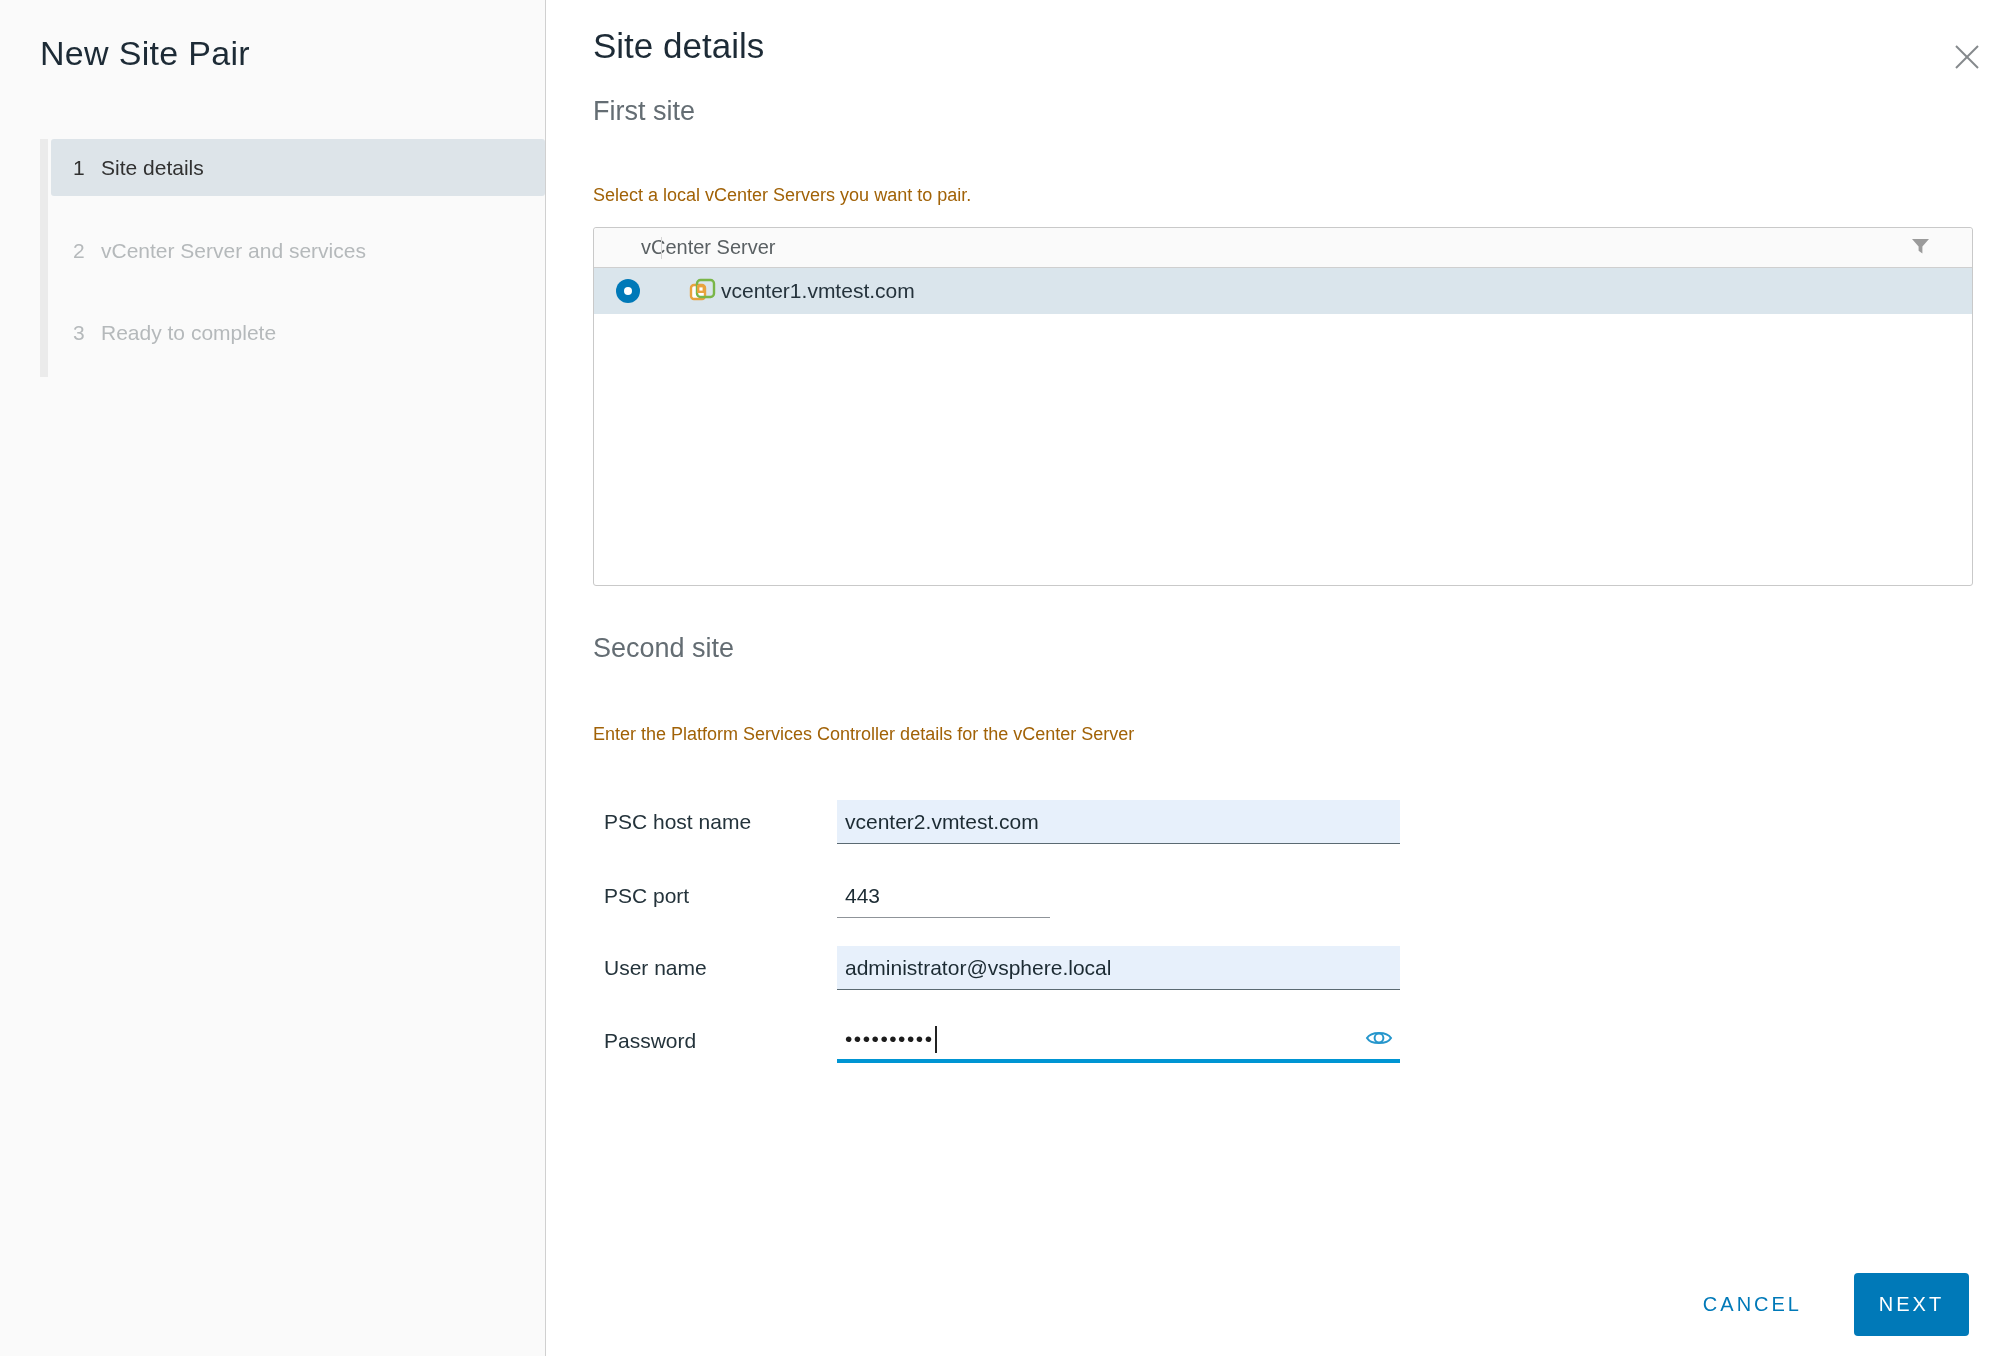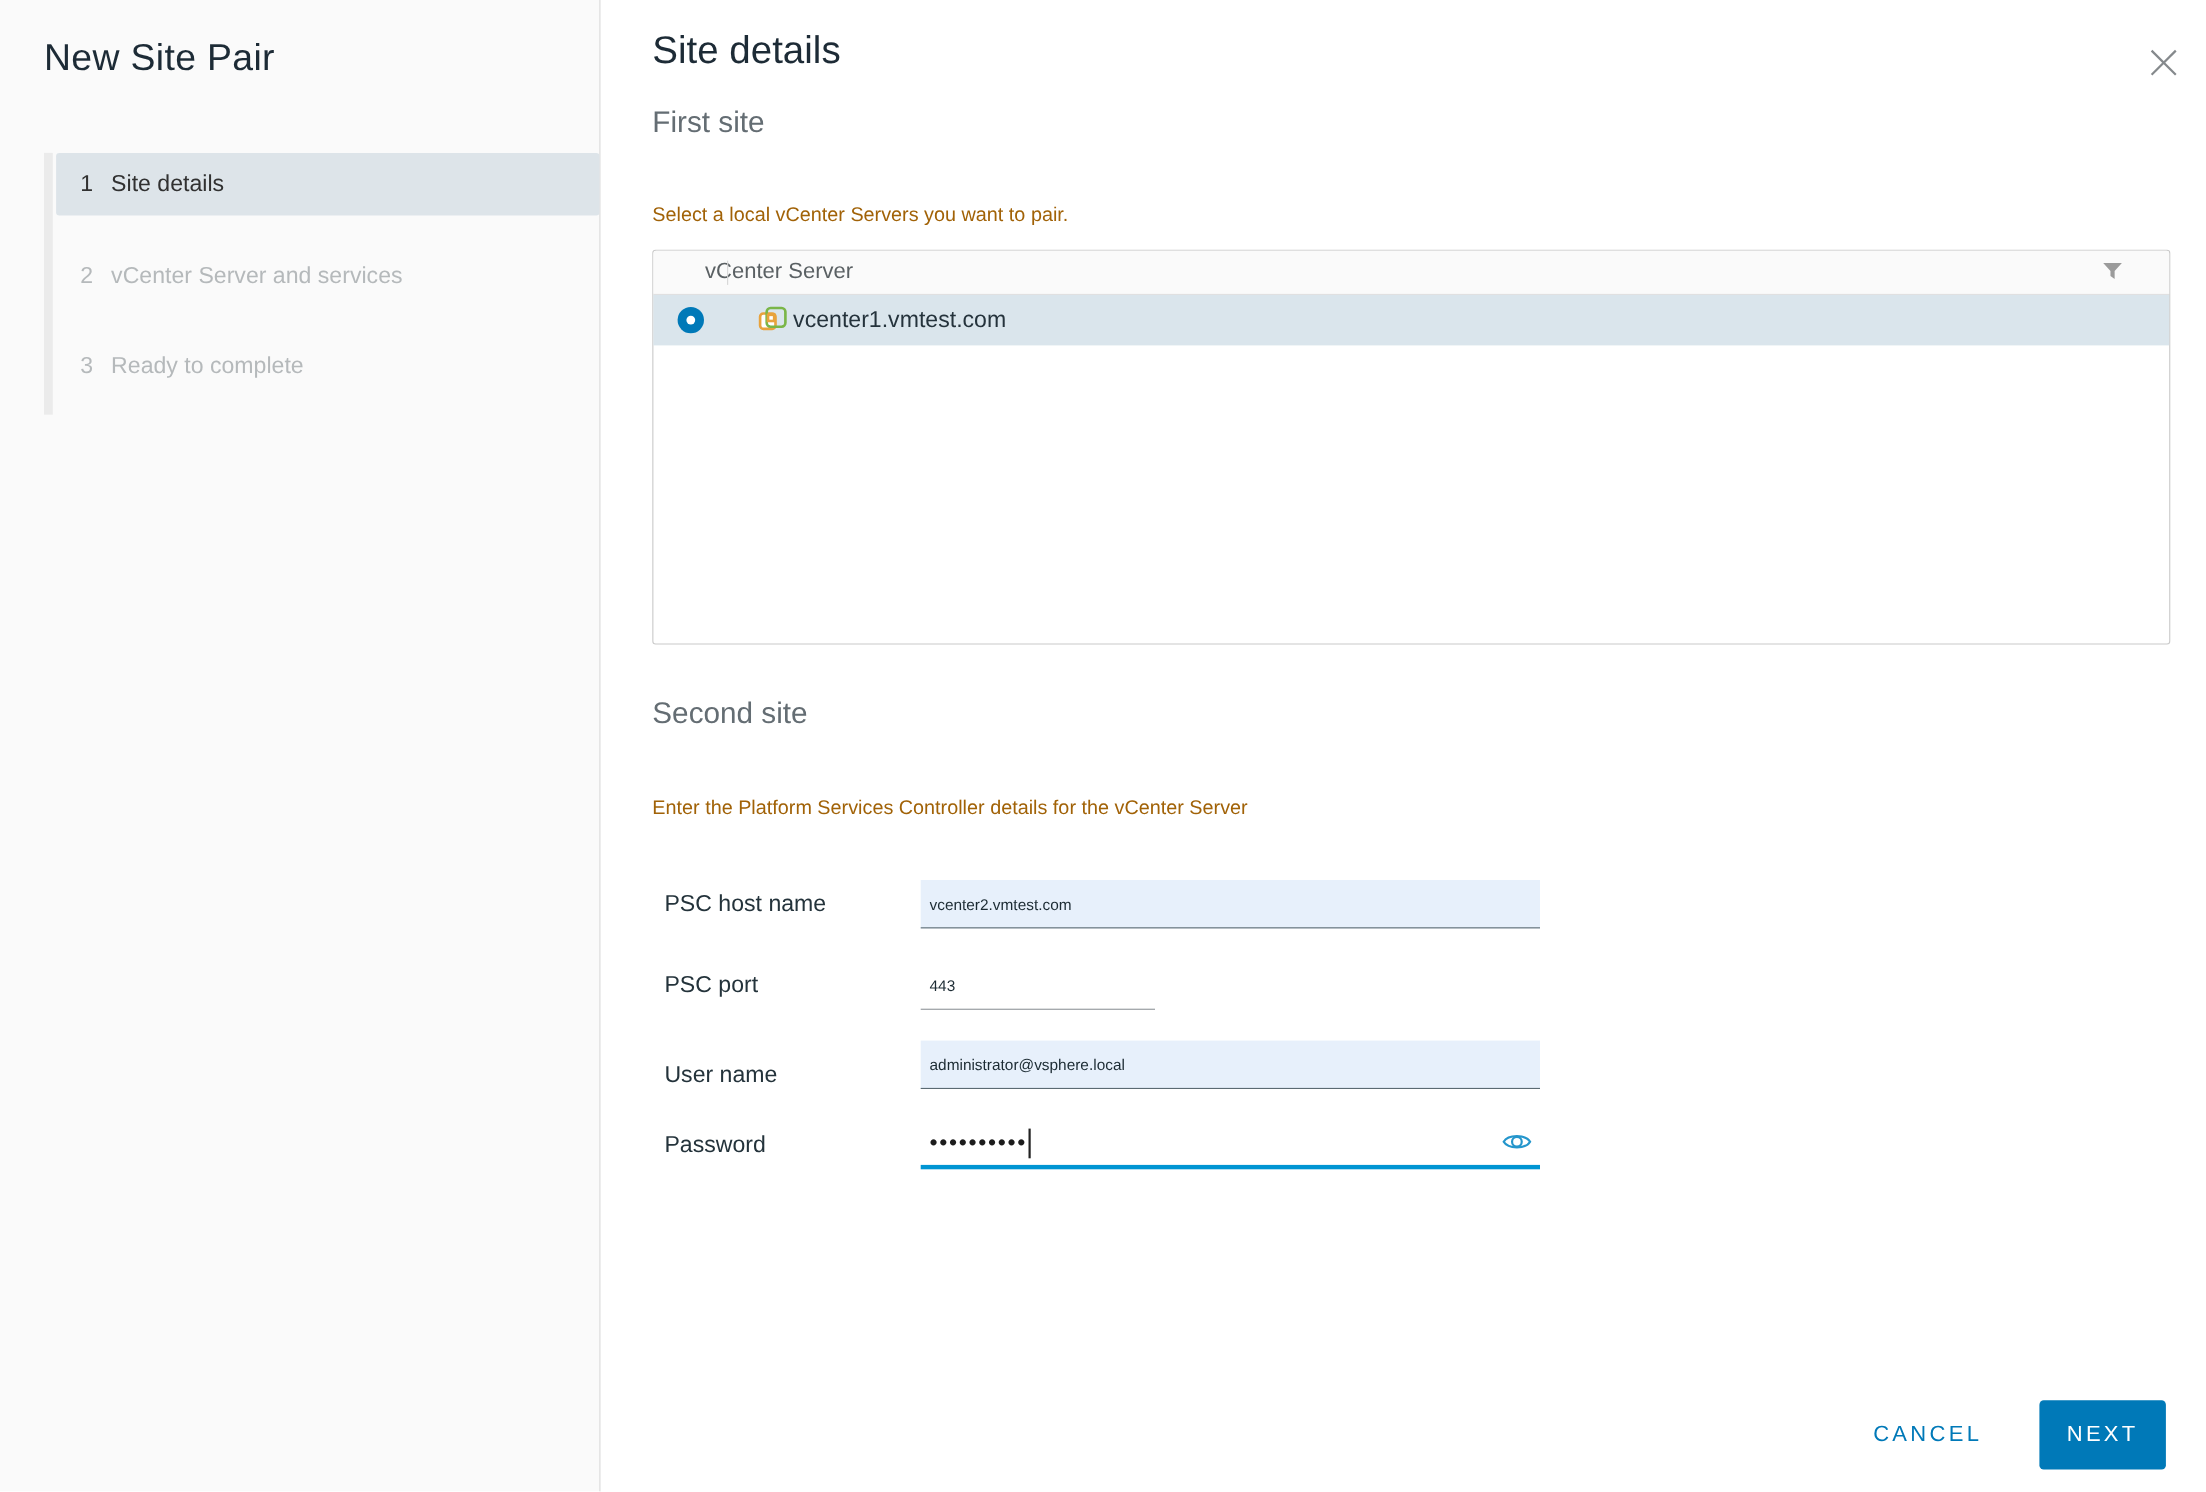--- a/index.html
+++ b/index.html
@@ -85,25 +85,25 @@
   }
   .radio::after {
     content:""; position:absolute; left:8px; top:8px; width:8px; height:8px;
     border-radius:50%; background:#fff;
   }
   .vc-icon { margin-left:49px; width:27px; height:27px; flex:0 0 27px; }
   .row-label { margin-left:5px; }
 
   
   .frow { position:absolute; left:58px; height:44px; display:flex; align-items:center; }
-  .r1 { top:800px; } .r2 { top:874px; } .r3 { top:946px;align-items:flex-end; } .r4 { top:1019px; }
+  .r1 { top:800px; } .r2 { top:874px; } .r3 { top:946px; } .r4 { top:1019px; }
   .flabel { width:233px; font-size:21px; color:#24333b; }
   .finput {
     width:563px; height:44px; border:none; outline:none;
-    font-family:"Liberation Sans", sans-serif; font-size:14px; color:#1c2b33;
+    font-family:"Liberation Sans", sans-serif; font-size:21px; color:#1c2b33;
     background:transparent; padding:0 8px;
   }
   .autofill { background:#e7f0fb; border-bottom:1px solid #5b6a72; }
   .plain { width:213px; border-bottom:1px solid #8f9499; }
   .pwd-field {
     position:relative; width:563px; height:44px;
     border-bottom:4px solid #0095d3; display:flex; align-items:center;
     padding:0 8px; cursor:text;
   }
   .pwd-mask { font-size:21px; letter-spacing:1.5px; color:#1c1c1c; }

